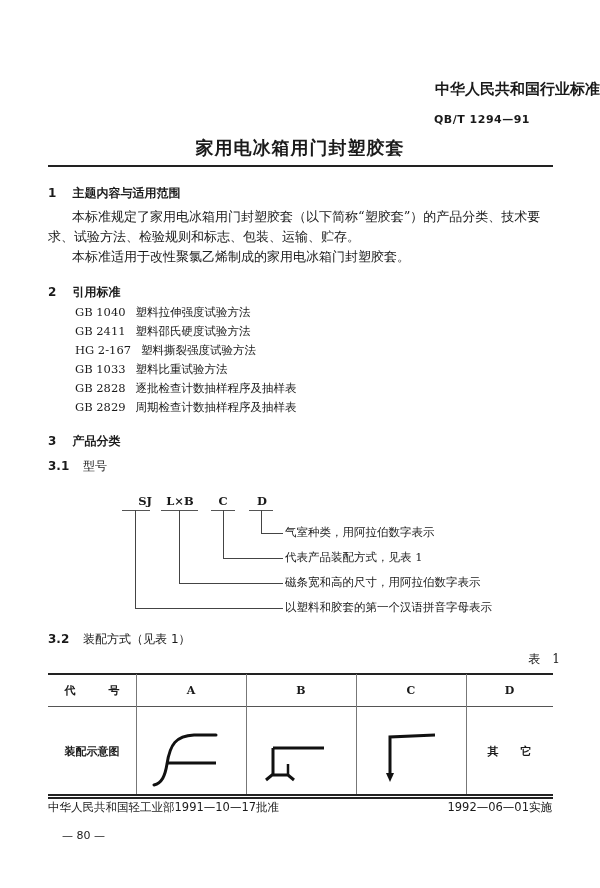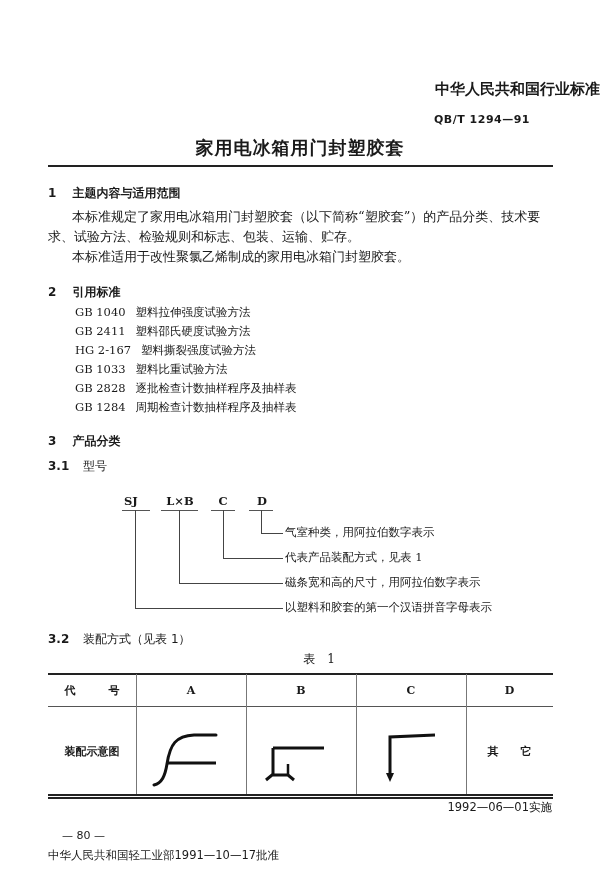--- a/index.html
+++ b/index.html
@@ -20,27 +20,27 @@
   .ref { left:75px; font-size:11.5px; }
   .ref .code { display:inline-block; }
   .ref .name { margin-left:10px; }
   
   .lbl { font-size:11.5px; font-weight:bold; }
   .uline { height:1px; background:#555; }
   .vline { width:1px; background:#444; }
   .hline { height:1px; background:#444; }
   .desc { font-size:11.5px; }
   
-  #tcap { left:0; width:560px; top:651px; text-align:center; font-size:12px;margin-left:39px; }
+  #tcap { left:0; width:560px; top:651px; text-align:right; font-size:12px; }
   .trule { left:48px; width:505px; height:2px; background:#222; }
   .tline { left:48px; width:505px; height:1px; background:#555; }
   .tvl { width:1px; background:#777; top:674px; height:130px; }
   .thd { top:676px; height:30px; line-height:30px; text-align:center; font-size:11px; font-weight:bold; }
   .tcell { top:710px; height:92px; line-height:92px; text-align:center; font-size:11px; }
-  #footer-l { left:48px; top:800px; font-size:11.5px;margin-top:48px; }
+  #footer-l { left:48px; top:800px; font-size:11.5px; }
   #footer-r { right:48px; top:800px; font-size:11.5px; }
   #page { left:62px; top:829px; font-size:11px; }
 </style>
 </head>
 <body>
 
 <div class="abs sans bold" id="org">中华人民共和国行业标准</div>
 <div class="abs sans bold" id="stdno">QB/T 1294—91</div>
 <div class="abs sans bold" id="title">家用电冰箱用门封塑胶套</div>
 <div class="abs rule" id="rule1"></div>
@@ -55,33 +55,33 @@
 
 <div class="abs h sans bold" style="left:48px; top:284px;">
   <span>2</span>
   <span style="margin-left:12px;">引用标准</span>
 </div>
 <div class="abs ref" style="top:305px;"><span class="code">GB 1040</span><span class="name">塑料拉伸强度试验方法</span></div>
 <div class="abs ref" style="top:324px;"><span class="code">GB 2411</span><span class="name">塑料邵氏硬度试验方法</span></div>
 <div class="abs ref" style="top:343px;"><span class="code">HG 2-167</span><span class="name">塑料撕裂强度试验方法</span></div>
 <div class="abs ref" style="top:362px;"><span class="code">GB 1033</span><span class="name">塑料比重试验方法</span></div>
 <div class="abs ref" style="top:381px;"><span class="code">GB 2828</span><span class="name">逐批检查计数抽样程序及抽样表</span></div>
-<div class="abs ref" style="top:400px;"><span class="code">GB 1284</span><span class="name">周期检查计数抽样程序及抽样表</span></div>
+<div class="abs ref" style="top:400px;"><span class="code">GB 2829</span><span class="name">周期检查计数抽样程序及抽样表</span></div>
 
 <div class="abs h sans bold" style="left:48px; top:433px;">
   <span>3</span>
   <span style="margin-left:12px;">产品分类</span>
 </div>
 <div class="abs h sans" style="left:48px; top:458px;">
   <span class="bold">3.1</span>
   <span style="margin-left:10px;">型号</span>
 </div>
 
 <div>
-  <div class="abs lbl" style="left:124px; top:494px; width:28px; text-align:left;">SJ</div>
+  <div class="abs lbl" style="left:124px; top:494px; width:28px; text-align:right;">SJ</div>
   <div class="abs lbl" style="left:161px; top:494px; width:38px; text-align:center;">L×B</div>
   <div class="abs lbl" style="left:211px; top:494px; width:24px; text-align:center;">C</div>
   <div class="abs lbl" style="left:250px; top:494px; width:24px; text-align:center;">D</div>
 
   <div class="abs uline" style="left:122px; top:510px; width:28px;"></div>
   <div class="abs uline" style="left:161px; top:510px; width:37px;"></div>
   <div class="abs uline" style="left:211px; top:510px; width:24px;"></div>
   <div class="abs uline" style="left:249px; top:510px; width:24px;"></div>
 
   <div class="abs vline" style="left:261px; top:510px; height:23px;"></div>

